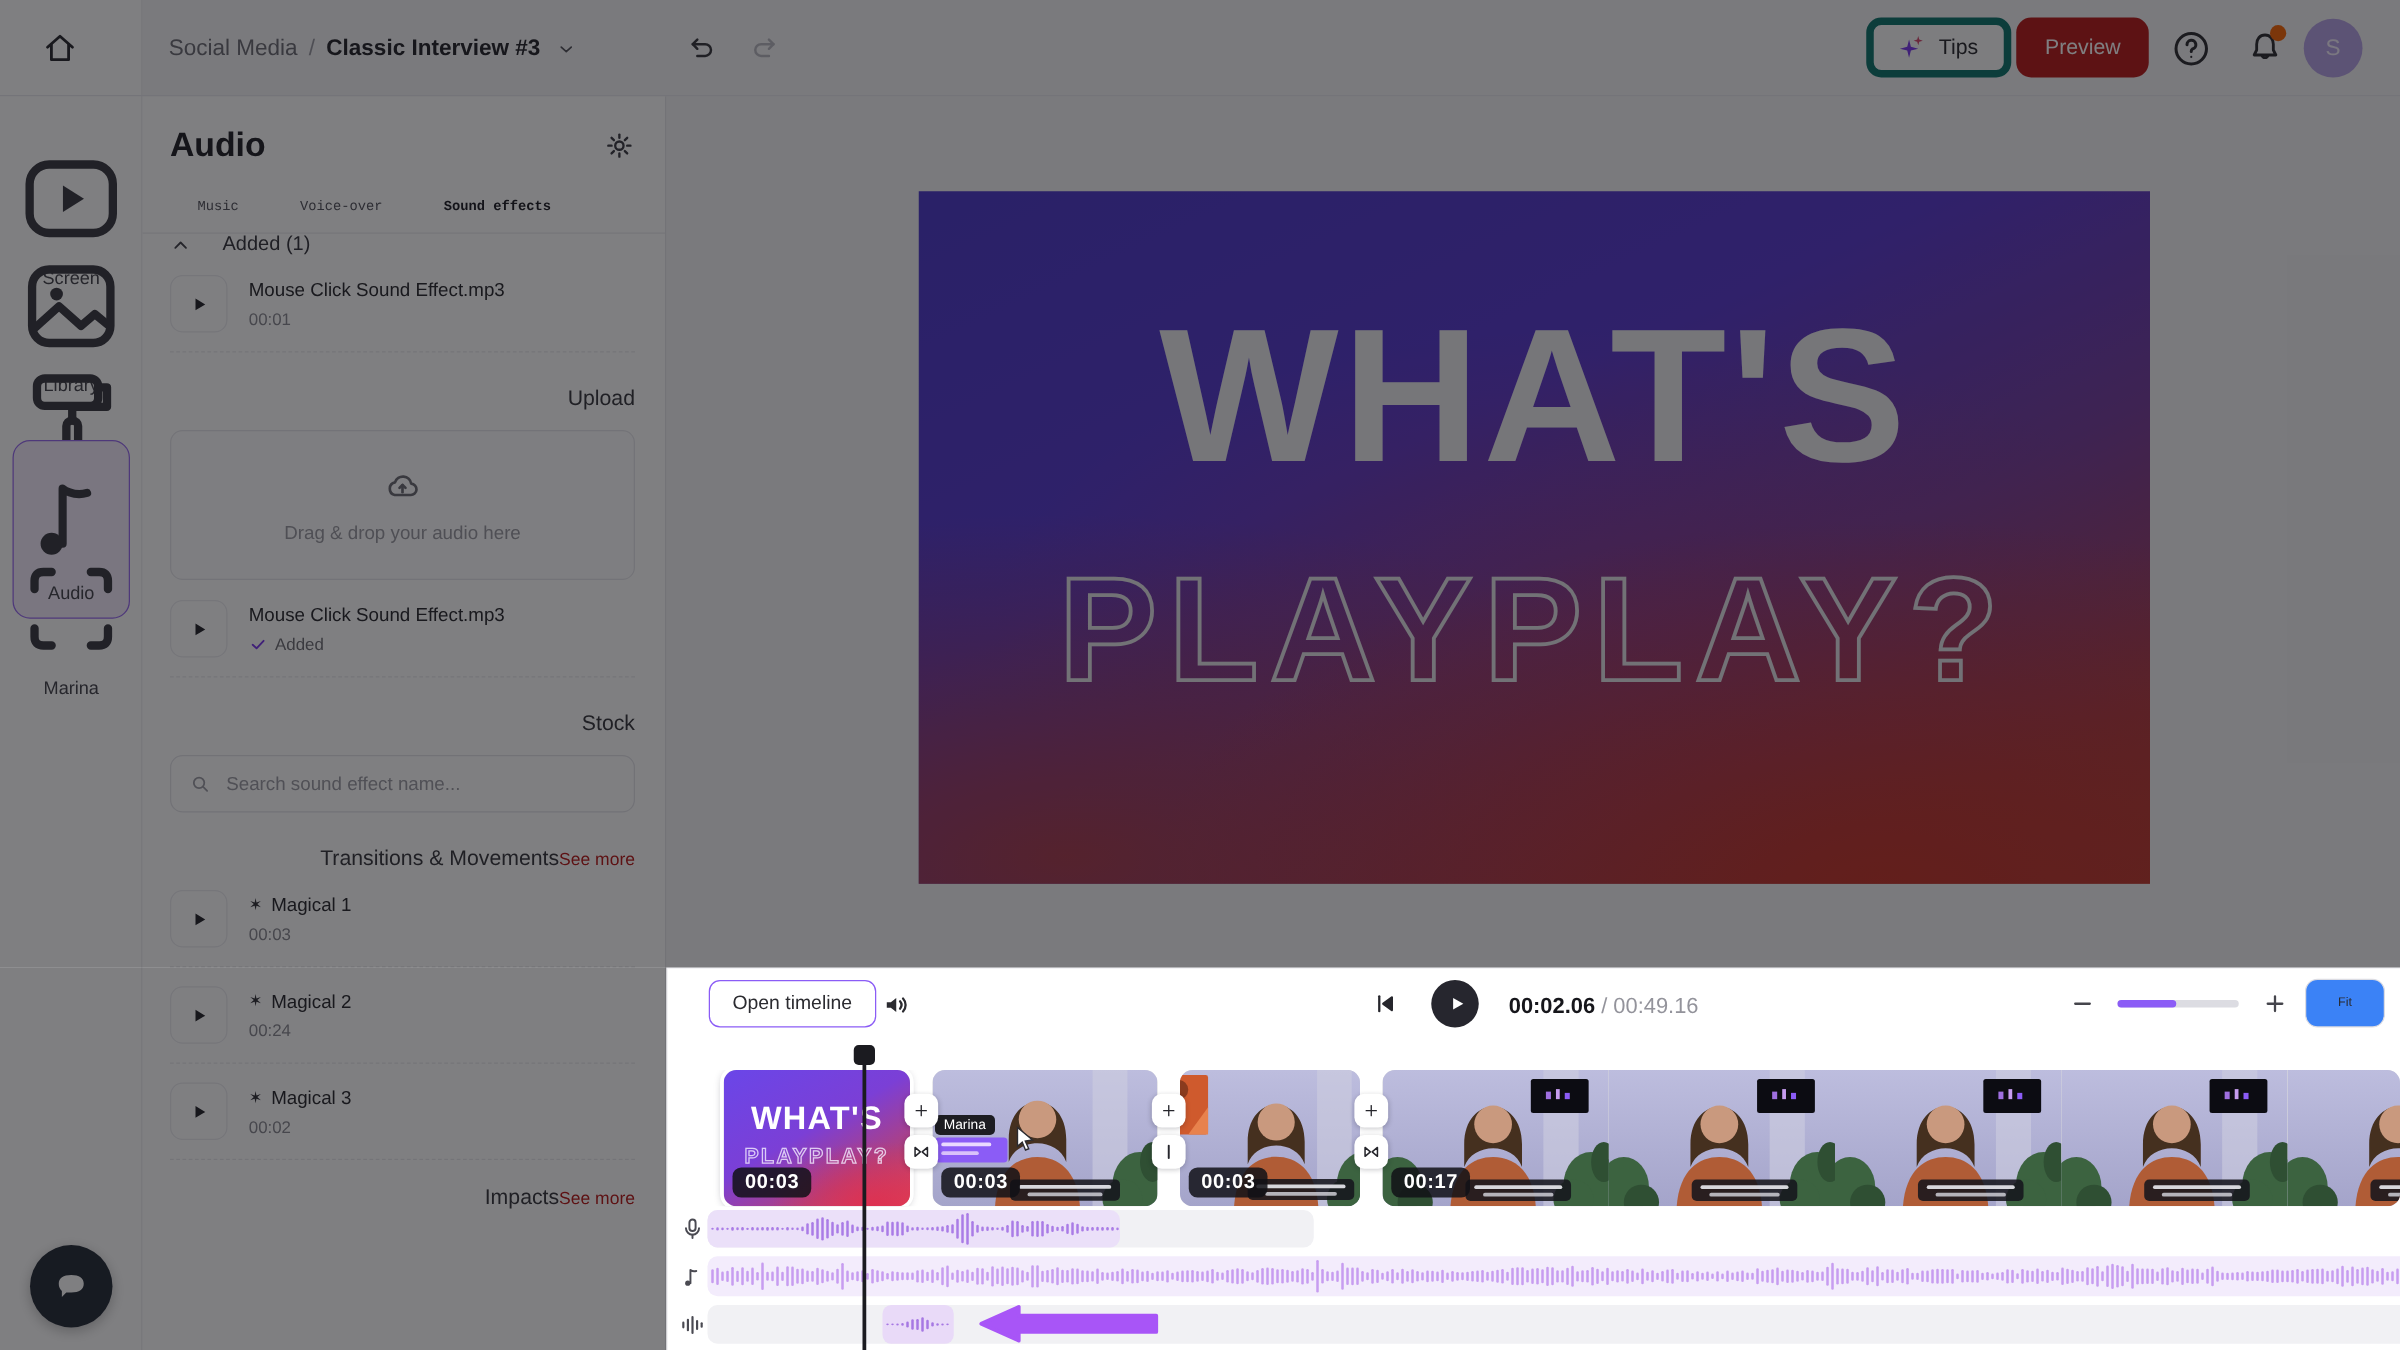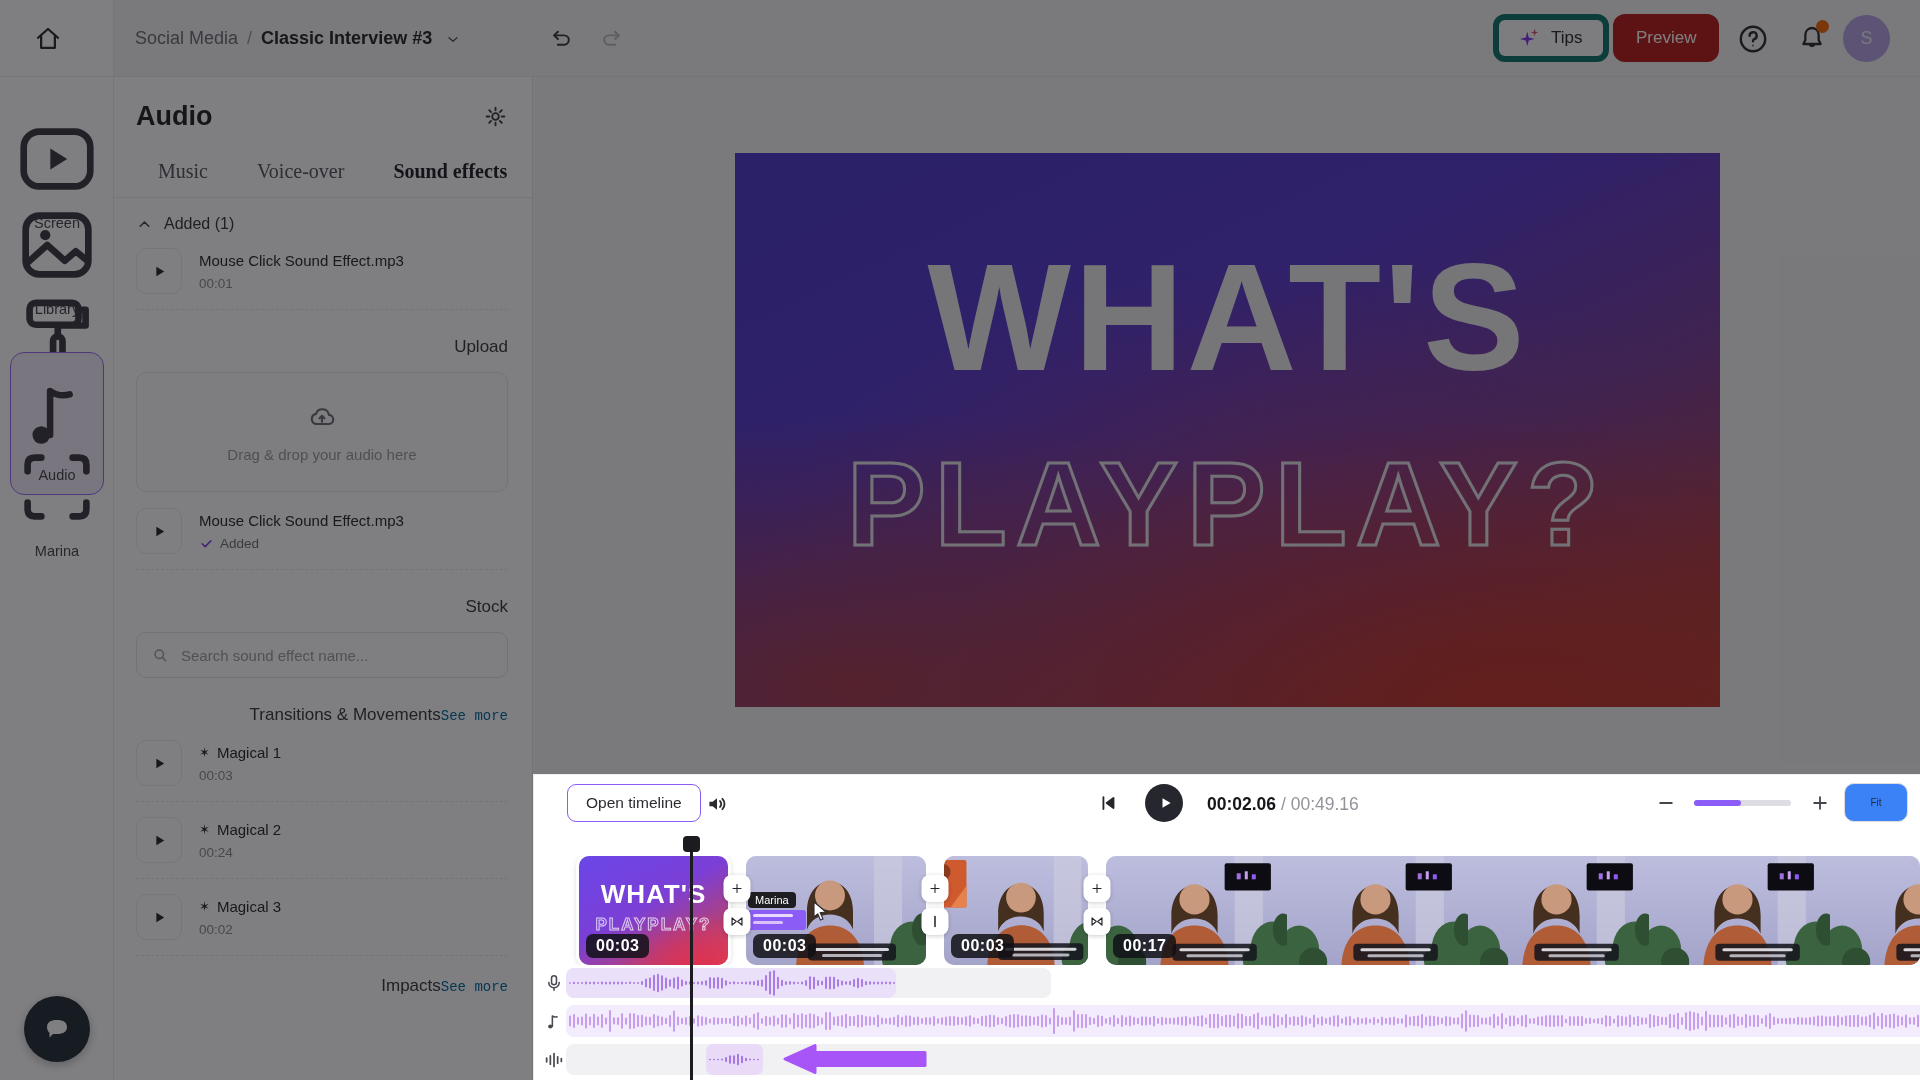--- a/index.html
+++ b/index.html
@@ -38,35 +38,35 @@
   .rail-item .rlb { display:block; margin-top:9px; font-size:14.5px; }
   .rail-item.active { background:#f4edfd; border:1.5px solid #9a6cf0; border-radius:14px; padding:13px 0 11px; }
 
   
   #panel { position:absolute; left:114px; top:77px; width:419px; height:1003px; background:#fff;
     border-right:1px solid #e6e6ea; padding:0 24px 0 22px; z-index:5; }
   .panel-head { display:flex; justify-content:space-between; align-items:center; margin-top:24px; }
   .panel-title { font-size:27px; font-weight:bold; color:#222228; }
   .gear { width:25px; height:25px; color:#3e3e46; background:none; border:none; padding:0; }
   .tabs { display:flex; gap:49px; margin:28px 0 0 22px; padding-bottom:14px; }
-  .tab { background:none; border:none; padding:0; font-size:20px; color:#55555e; font-family:Liberation Serif, serif; }
+  .tab { background:none; border:none; padding:0; font-size:11px; color:#55555e; font-family:Liberation Mono, monospace; }
   .tab.active { color:#1f1f26; font-weight:bold; }
   .hr { border-top:1px solid #ececf0; margin:0 -24px 0 -22px; }
-  .added-row { margin-top:17px; display:flex; align-items:center; gap:11px; font-size:16px; color:#38383f; }
+  .added-row { display:flex; align-items:center; gap:25px; font-size:16px; color:#38383f; }
   .chev { width:17px; height:17px; color:#44444c; }
   .audio-item { display:flex; gap:17px; margin-top:15px; padding-bottom:15px; border-bottom:1px dashed #e9e9ed; align-items:flex-start; }
   .play-sq { width:46px; height:46px; flex:none; border:1px solid #ececf0; border-radius:10px; background:#fff;
     display:flex; align-items:center; justify-content:center; color:#26262c; }
   .it-name { font-size:15px; color:#2b2b30; padding-top:4px; }
   .it-sub { font-size:13.5px; color:#8b8b93; margin-top:7px; }
   .it-added { display:flex; align-items:center; gap:6px; margin-top:7px; font-size:13.5px; color:#6f6f76; }
   .it-added .ck { width:15px; height:15px; color:#7c3aed; }
   .section-h { margin-top:27px; display:flex; justify-content:flex-end; align-items:baseline;
     font-size:17px; color:#3a3a40; }
-  .see-more { font-size:14px; color:#0369a1; background:none; border:none; padding:0; font-family:Liberation Mono, monospace; }
+  .see-more { font-size:14px; color:#b91c1c; background:none; border:none; padding:0; font-family:Liberation Sans, sans-serif; }
   .dropzone { margin-top:15px; height:120px; border:1px solid #e7e7ec; border-radius:10px; background:#fdfdfe;
     display:flex; flex-direction:column; align-items:center; justify-content:center; gap:12px; color:#9b9ba3; font-size:15px; }
   .dz-cloud { width:32px; height:32px; color:#6e6e76; }
   .search-box { margin-top:15px; height:46px; border:1px solid #e4e4e9; border-radius:10px; display:flex; align-items:center;
     gap:10px; padding:0 14px; background:#fff; }
   .search-box svg { width:18px; height:18px; color:#9d9da5; flex:none; }
   .search-input { border:none; outline:none; flex:1; font-size:15px; font-family:inherit; color:#3a3a40; background:transparent; }
   .search-input::placeholder { color:#9d9da5; }
   .spark { color:#33333a; font-size:13px; margin-right:7px; position:relative; top:-1px; }
 

